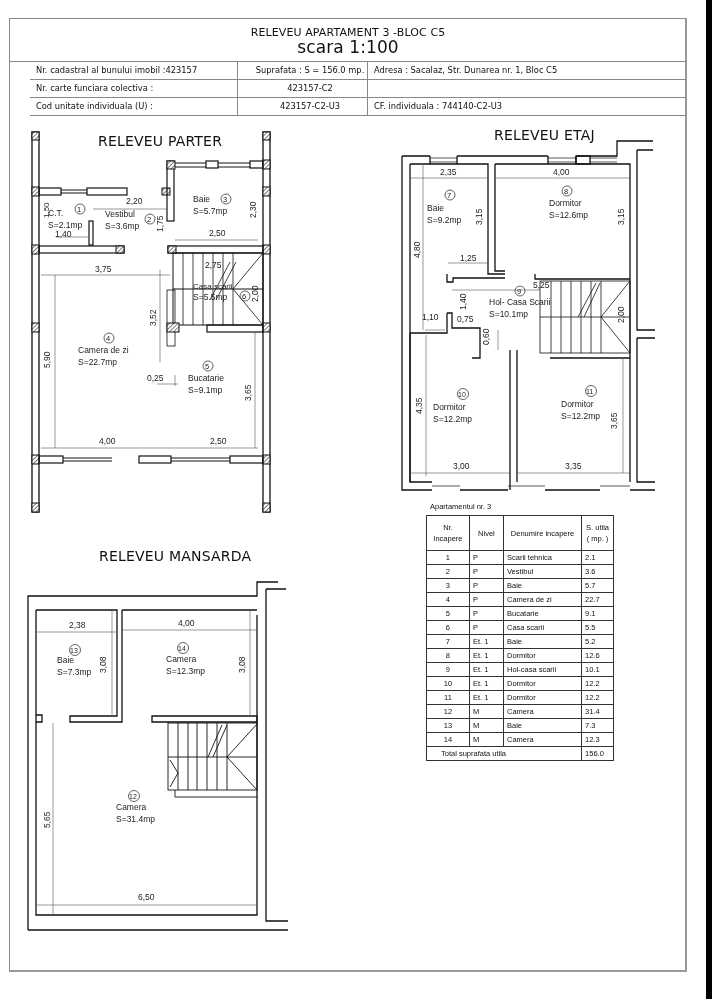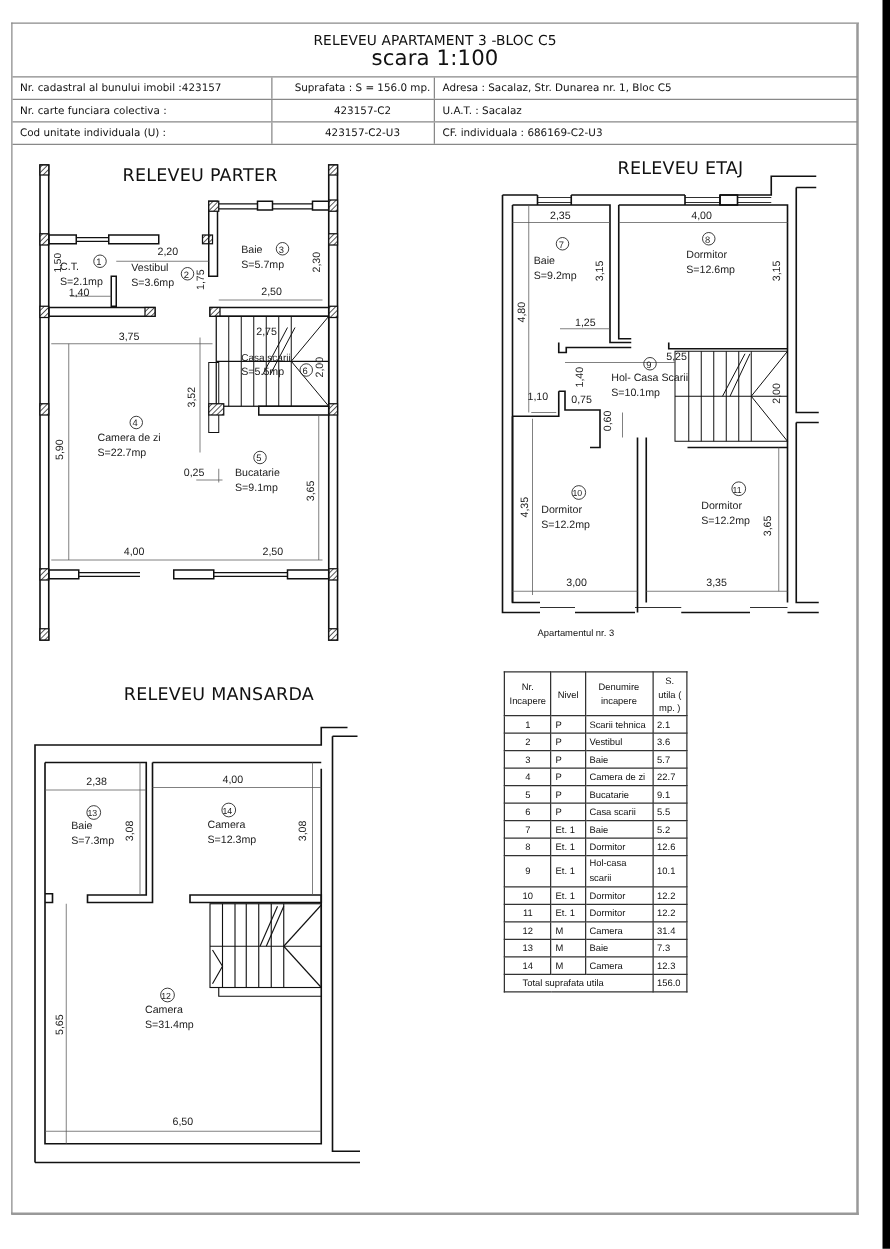--- a/index.html
+++ b/index.html
@@ -2,29 +2,29 @@
 <html><head>
 <meta charset="utf-8">
 <style>
   html,body{margin:0;padding:0;background:#fff;}
   body{width:712px;height:999px;position:relative;overflow:hidden;font-family:"Liberation Sans",sans-serif;color:#111;}
   .blackbar{position:absolute;left:706px;top:0;width:6px;height:999px;background:#000;}
   .frame{position:absolute;left:9px;top:18px;width:678px;height:954px;border:1px solid #8a8a8a;border-right:2px solid #999;border-bottom:2px solid #999;box-sizing:border-box;}
   .hdr{position:absolute;left:10px;top:19px;width:676px;}
   .hdr-title{height:43px;border-bottom:1px solid #888;text-align:center;font-family:"DejaVu Sans",sans-serif;font-size:11px;line-height:14px;padding-top:7px;box-sizing:border-box;}
   .hdr-title div{letter-spacing:0.1px;}
-  .hdr-row{display:flex;height:17px;border-bottom:1px solid #888;font-family:"DejaVu Sans",sans-serif;font-size:8.3px;line-height:16px;}
+  .hdr-row{display:flex;height:17px;border-bottom:1px solid #888;font-family:"DejaVu Sans",sans-serif;font-size:8.3px;line-height:16px;margin-left:20px;}
   .hdr-row > div{box-sizing:border-box;padding-left:6px;white-space:nowrap;overflow:hidden;}
   .c1{width:208px;border-right:1px solid #888;}
   .c2{width:130px;border-right:1px solid #888;padding-left:15px !important;text-align:center;}
   .c3{flex:1;}
   .sect-title{position:absolute;font-family:"DejaVu Sans",sans-serif;font-size:14px;letter-spacing:0.2px;}
   svg{position:absolute;left:0;top:0;}
   .tbl-caption{position:absolute;left:430px;top:502px;width:160px;font-size:7.5px;}
-  table.rooms{position:absolute;left:403px;top:515px;border-collapse:collapse;font-size:7.5px;width:147px;margin-top:22px;}
+  table.rooms{position:absolute;left:426px;top:515px;border-collapse:collapse;font-size:7.5px;width:188px;}
   table.rooms td, table.rooms th{border:1px solid #333;padding:0 3px;height:13px;line-height:12px;font-weight:normal;}
   table.rooms th{height:34px;text-align:center;line-height:11px;}
   table.rooms td.n{text-align:center;width:32px;}
   table.rooms td.l{width:24px;}
   table.rooms td.d{width:64px;}
   table.rooms td.s{width:22px;}
 </style>
 </head>
 <body>
 
@@ -37,26 +37,25 @@
     <div style="font-size:17px">scara 1:100</div>
   </div>
   <div class="hdr-row">
     <div class="c1">Nr. cadastral al bunului imobil :423157</div>
     <div class="c2">Suprafata : S = 156.0 mp.</div>
     <div class="c3">Adresa : Sacalaz, Str. Dunarea nr. 1, Bloc C5</div>
   </div>
   <div class="hdr-row">
     <div class="c1">Nr. carte funciara colectiva :</div>
     <div class="c2">423157-C2</div>
-    <div class="c3">U.A.T. : Sacalaz</div>
   </div>
   <div class="hdr-row">
     <div class="c1">Cod unitate individuala (U) :</div>
     <div class="c2">423157-C2-U3</div>
-    <div class="c3">CF. individuala : 686169-C2-U3</div>
+    <div class="c3">CF. individuala : 744140-C2-U3</div>
   </div>
 </div>
 
 <div class="sect-title" style="left:98px;top:133px">RELEVEU PARTER</div>
 <div class="sect-title" style="left:494px;top:127px">RELEVEU ETAJ</div>
 <div class="sect-title" style="left:99px;top:548px">RELEVEU MANSARDA</div>
 
 <svg width="712" height="999" font-family="Liberation Sans, sans-serif" font-size="9">
   <defs>
     <pattern id="hatch" width="3" height="3" patternUnits="userSpaceOnUse" patternTransform="rotate(45)">

